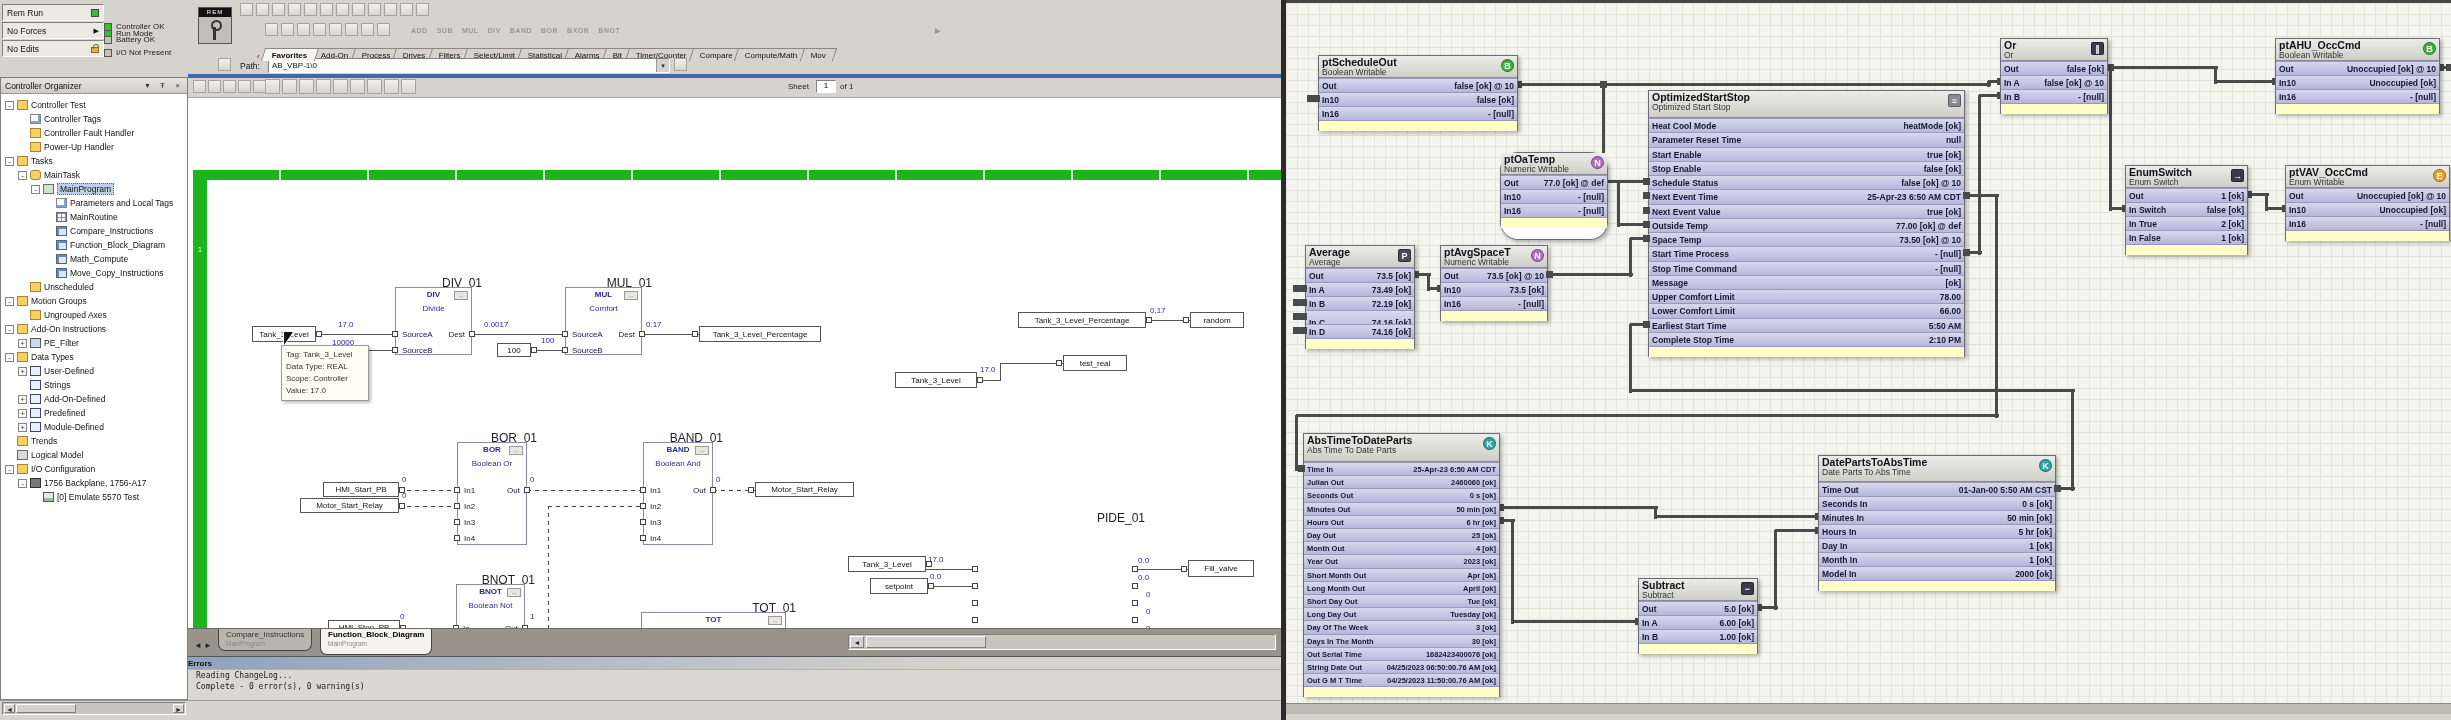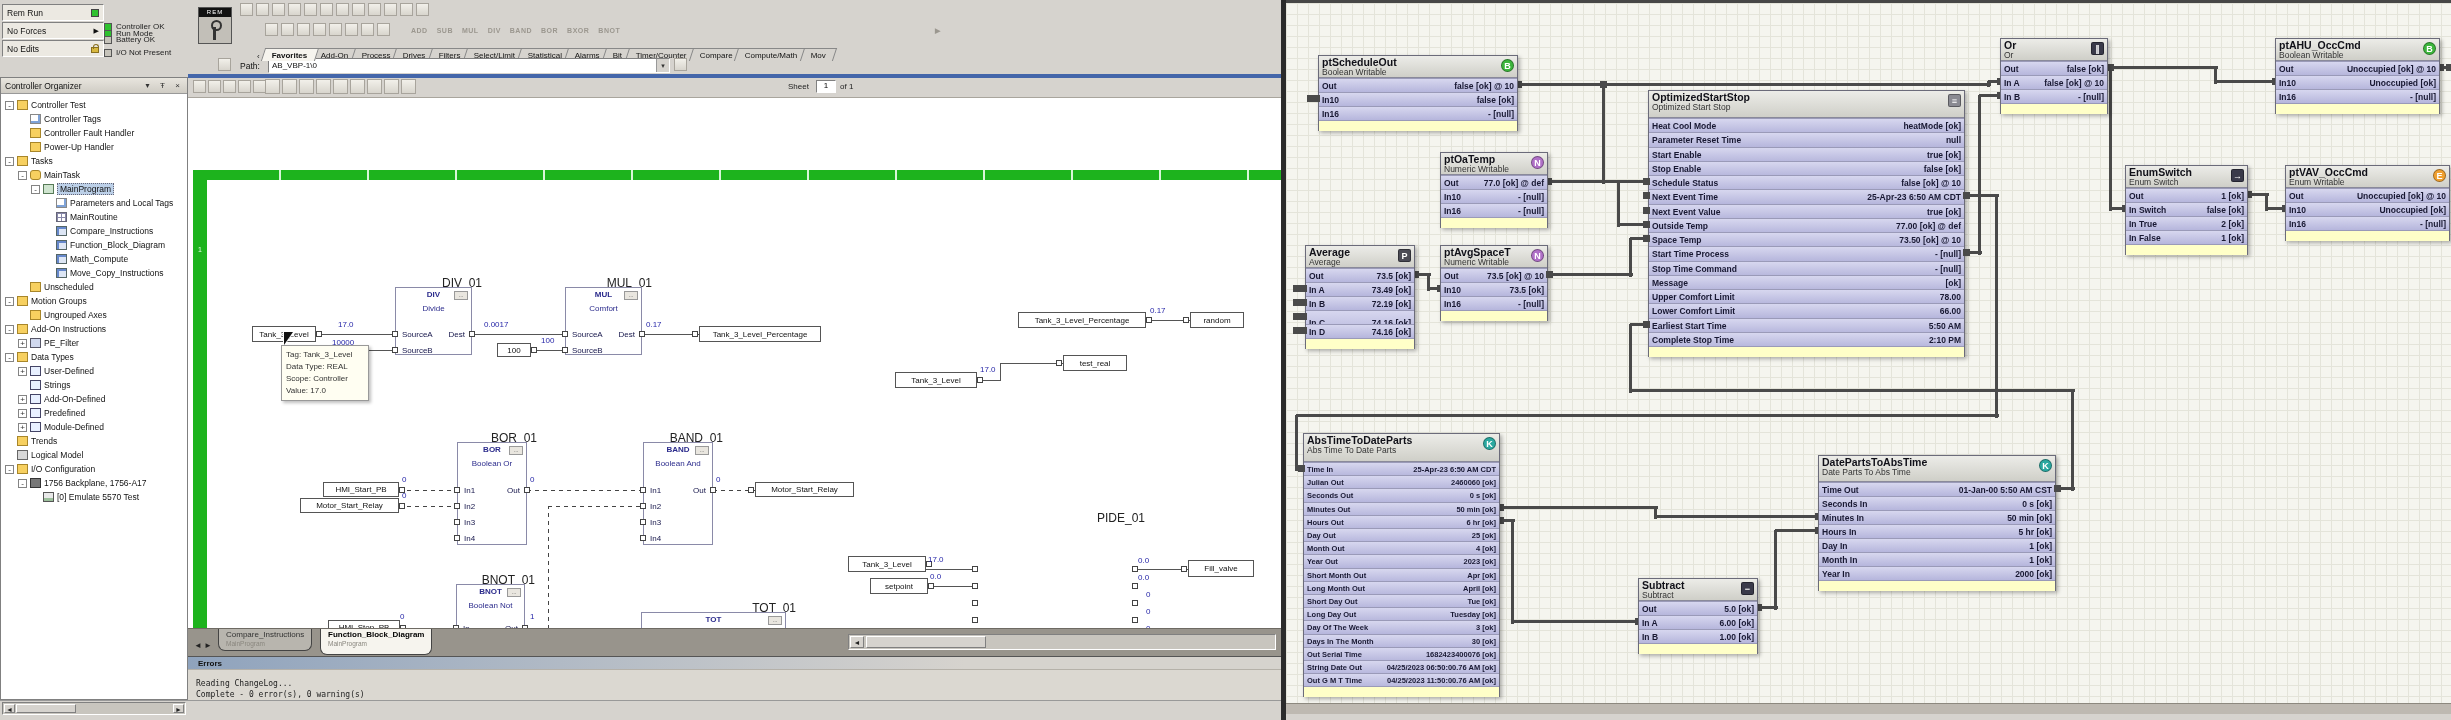--- a/index.html
+++ b/index.html
@@ -70,22 +70,22 @@
   .cursor{position:absolute;width:0;height:0;border-left:9px solid #111;border-bottom:13px solid transparent;filter:drop-shadow(1px 0 0 #fff) drop-shadow(-1px 0 0 #fff)}
   
   #tabstrip{position:absolute;left:188px;top:628px;width:1093px;height:28px;background:#98948c;border-top:1px solid #6e6a63}
   .sheettab{position:absolute;border:1px solid #444;border-top:none;background:#b8b5ae;border-radius:0 0 7px 7px;padding:1px 7px;font-size:8px;color:#333;line-height:9px}
   .sheettab .sub{font-size:6.5px;color:#8a877f}
   .sheettab.active{background:#f6f4ee;color:#000;font-weight:bold;z-index:3}
   .sheettab.active .sub{font-weight:normal}
   .scrolltrack{position:absolute;background:#c8c5be;border:1px solid;border-color:#808080 #fff #fff #808080}
   .scrollthumb{position:absolute;background:#d6d3ce;border:1px solid;border-color:#fff #808080 #808080 #fff}
   .scrollarrow{position:absolute;background:#d6d3ce;border:1px solid;border-color:#fff #808080 #808080 #fff;font-size:7px;text-align:center;color:#222}
-  #err-head{position:absolute;left:188px;top:656px;width:1295px;height:13px;background:linear-gradient(90deg,#8fa3bd,#d6d3ce 60%);display:flex;align-items:center;padding:0 10px;font-size:8px;font-weight:bold;color:#111;border-top:1px solid #555}
-  #err-body{position:absolute;left:188px;top:669px;width:1093px;height:31px;background:#dbd8d1;font-family:"DejaVu Sans Mono",monospace;font-size:8px;color:#222;padding:8px 8px;line-height:11px;border-top:1px solid #b5b1a9}
+  #err-head{position:absolute;left:188px;top:656px;width:1295px;height:13px;background:linear-gradient(90deg,#8fa3bd,#d6d3ce 60%);display:flex;align-items:center;padding:0 0;font-size:8px;font-weight:bold;color:#111;border-top:1px solid #555}
+  #err-body{position:absolute;left:188px;top:669px;width:1093px;height:31px;background:#dbd8d1;font-family:"DejaVu Sans Mono",monospace;font-size:8px;color:#222;padding:0 8px;line-height:11px;border-top:1px solid #b5b1a9}
   
   #keysw{position:absolute;left:198px;top:7px;width:34px;height:37px;border:1px solid #555;background:#c2bfb8}
   #keysw .kcap{background:#111;color:#fff;font-size:6px;text-align:center;height:9px;line-height:9px;letter-spacing:1px}
   #keysw .kbody{position:relative;height:26px}
   #keysw .kbody::before{content:"";position:absolute;left:50%;top:3px;width:7px;height:7px;margin-left:-4px;border:2px solid #333;border-radius:50%}
   #keysw .kbody::after{content:"";position:absolute;left:50%;top:10px;width:3px;height:13px;margin-left:-2px;background:#333}
   .padlock{width:8px;height:6px;background:#d8b840;border:1px solid #887020;position:relative;margin-top:3px}
   .padlock::before{content:"";position:absolute;left:1px;top:-4px;width:4px;height:4px;border:1px solid #887020;border-bottom:none;border-radius:3px 3px 0 0}
   
   #divider{position:absolute;left:1281px;top:0;width:5px;height:720px;background:#2b2b2b}
@@ -699,21 +699,21 @@
             <div class="rl">In10</div>
             <div class="rv">false [ok]</div>
           </div>
           <div class="nrow" style="position: absolute; left: 0px; top: 50px; width: 198px; height: 14px;">
             <div class="rl">In16</div>
             <div class="rv">- [null]</div>
           </div>
           <div class="nfoot" style="position: absolute; left: 0px; top: 64px; width: 198px; height: 11px;"></div>
         </div>
         <div class="nub" style="position: absolute; left: 1313px; top: 95px; width: 7px; height: 7px;"></div>
-        <div class="nblock" style="position: absolute; left: 1440px; top: 152px; width: 108px; height: 76px;">
+        <div class="nblock" style="position: absolute; left: 1500px; top: 152px; width: 108px; height: 88px; border-radius: 18px;">
           <div class="nhead" style="height: 22px;">
             <div class="nname">ptOaTemp</div>
             <div class="ntype">Numeric Writable</div>
             <div class="nbadge" style="background: rgb(176, 112, 200);">N</div>
           </div>
           <div class="nrow" style="position: absolute; left: 0px; top: 22px; width: 106px; height: 14px;">
             <div class="rl">Out</div>
             <div class="rv">77.0 [ok] @ def</div>
           </div>
           <div class="nrow" style="position: absolute; left: 0px; top: 36px; width: 106px; height: 14px;">
@@ -1044,21 +1044,21 @@
           </div>
           <div class="nrow" style="position: absolute; left: 0px; top: 82px; width: 236px; height: 14px;">
             <div class="rl">Day In</div>
             <div class="rv">1 [ok]</div>
           </div>
           <div class="nrow" style="position: absolute; left: 0px; top: 96px; width: 236px; height: 14px;">
             <div class="rl">Month In</div>
             <div class="rv">1 [ok]</div>
           </div>
           <div class="nrow" style="position: absolute; left: 0px; top: 110px; width: 236px; height: 14px;">
-            <div class="rl">Year In</div>
+            <div class="rl">Model In</div>
             <div class="rv">2000 [ok]</div>
           </div>
           <div class="nfoot" style="position: absolute; left: 0px; top: 124px; width: 236px; height: 11px;"></div>
         </div>
         <div class="nub" style="position: absolute; left: 2054px; top: 485px; width: 7px; height: 7px;"></div>
         <div class="nblock" style="position: absolute; left: 1638px; top: 578px; width: 120px; height: 76px;">
           <div class="nhead" style="height: 22px;">
             <div class="nname">Subtract</div>
             <div class="ntype">Subtract</div>
             <div class="nbadge square" style="background: rgb(58, 58, 74);">−</div>

